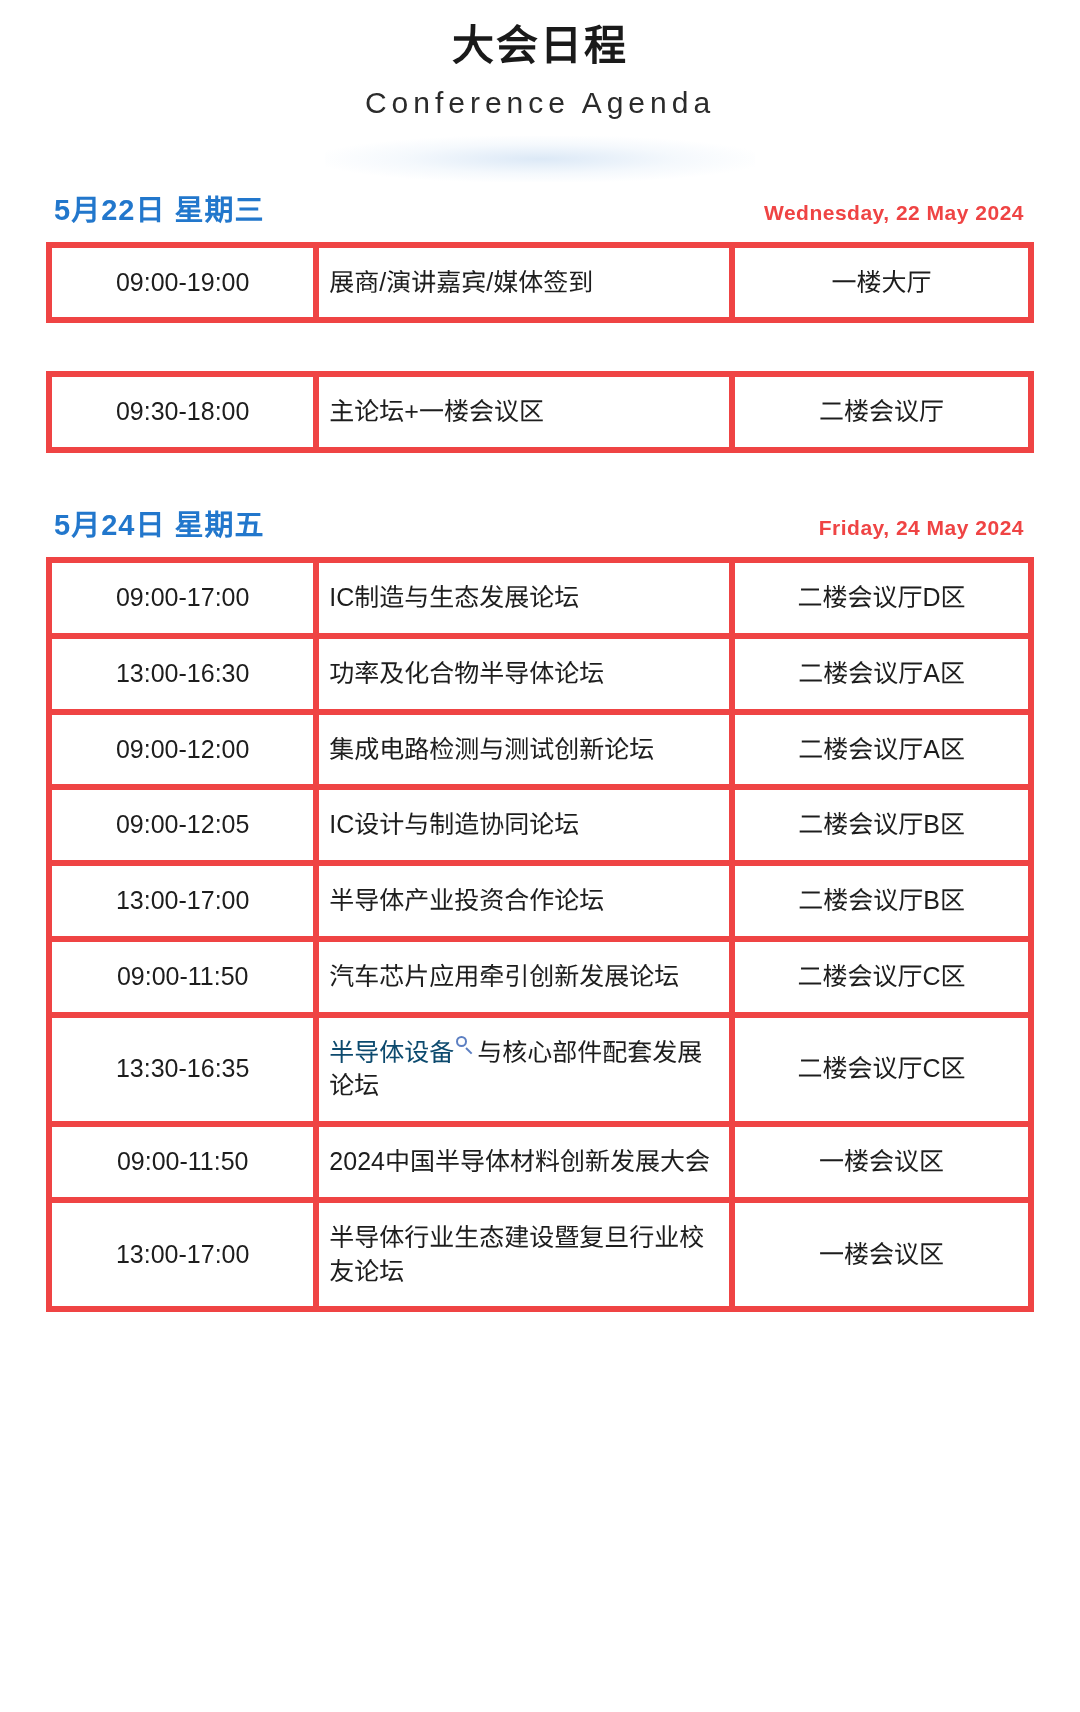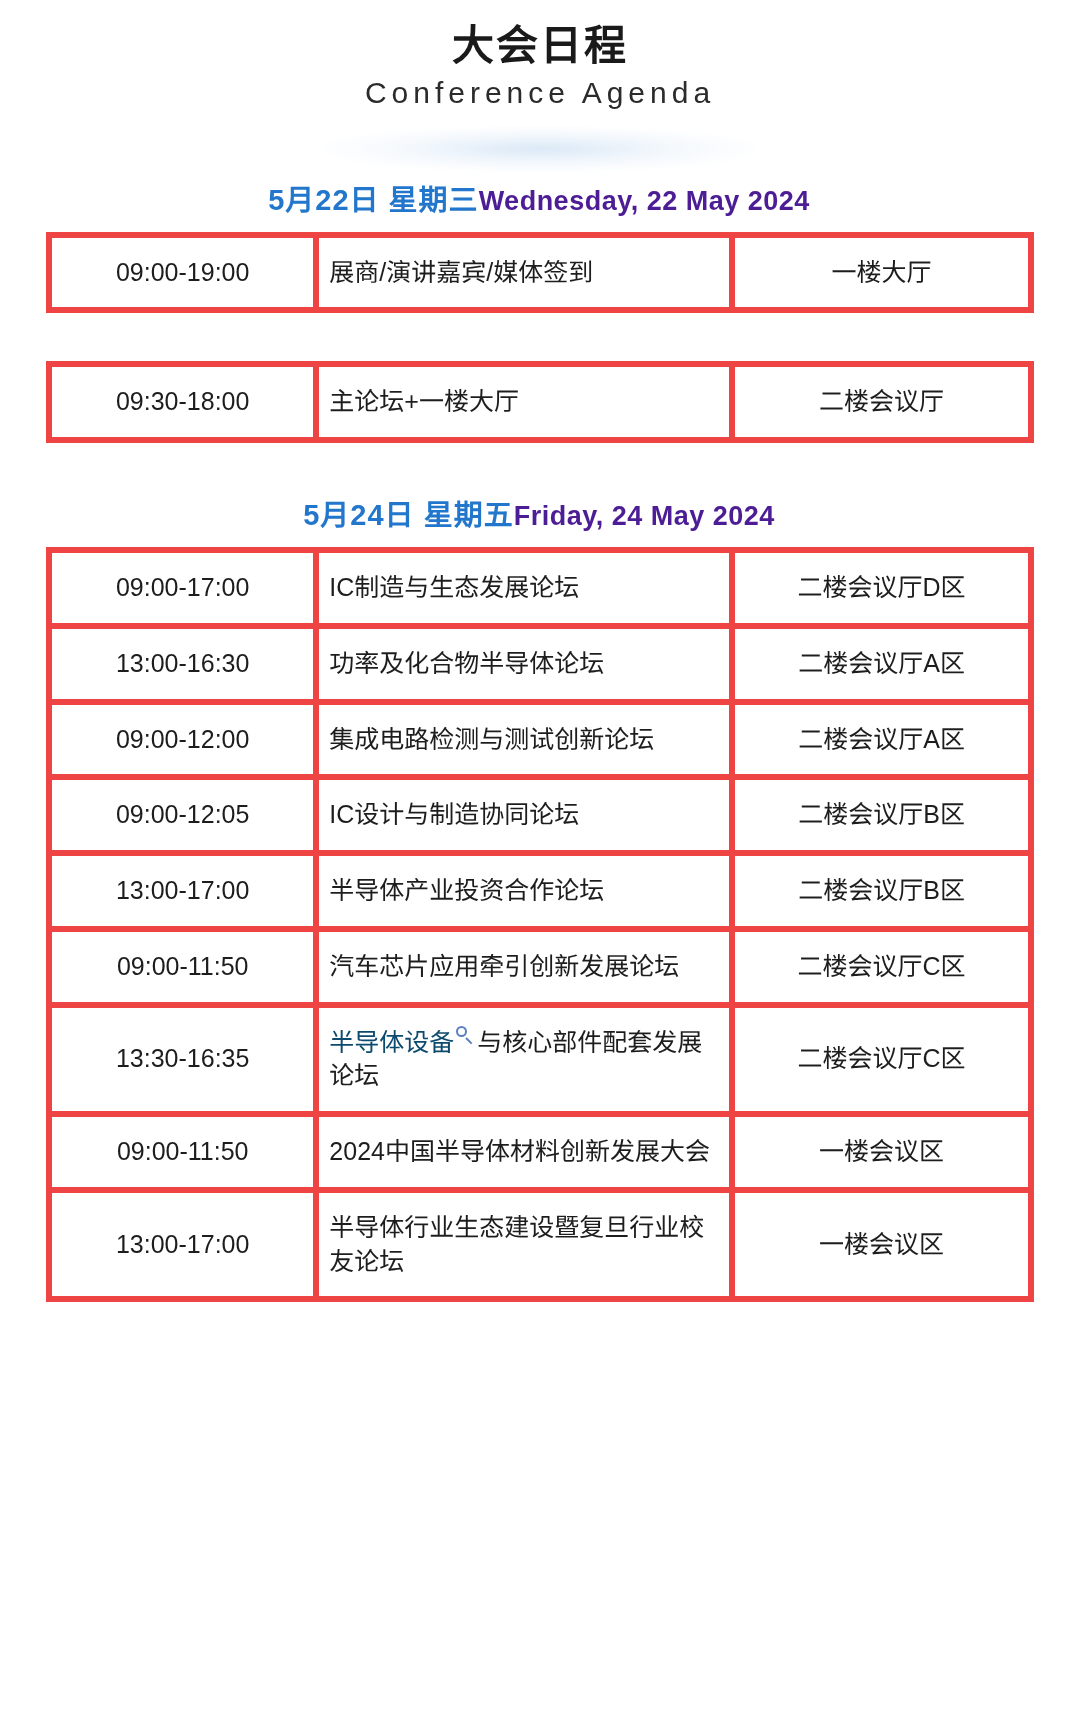--- a/index.html
+++ b/index.html
@@ -31,49 +31,50 @@
     font-size: 42px;
     font-weight: bold;
     letter-spacing: 2px;
     color: #1a1a1a;
     line-height: 1.25;
   }
   .title-en {
     font-size: 30px;
     letter-spacing: 5px;
     color: #2b2b2b;
+    margin-top: 10px;
     line-height: 1.3;
   }
   .header-glow {
     margin: 14px auto 0 auto;
     width: 430px;
     height: 46px;
     background: radial-gradient(ellipse at center, rgba(214,229,245,0.85) 0%, rgba(232,241,250,0.45) 45%, rgba(255,255,255,0) 75%);
   }
   
   .day-block {
     margin-top: 4px;
   }
   .day-head {
     display: flex;
     align-items: baseline;
-    justify-content: center;
+    justify-content: space-between;
     padding: 0 10px 0 8px;
     margin-bottom: 14px;
   }
   .day-cn {
     font-size: 29px;
     font-weight: bold;
     color: #2277cc;
     letter-spacing: 1px;
   }
   .day-en {
-    font-size: 27px;
+    font-size: 21px;
     font-weight: bold;
-    color: #4c1d95;
+    color: #ef4444;
     letter-spacing: 0.5px;
   }
   table.agenda {
     width: 100%;
     border-collapse: collapse;
     table-layout: fixed;
     background: #ffffff;
   }
   table.agenda td {
     border: 6px solid #ef4444;
@@ -159,21 +160,21 @@
     </table>
   </div>
 
   <div class="spacer-md"></div>
 
   <div class="day-block">
     <table class="agenda">
       <tbody>
         <tr>
           <td class="col-time">09:30-18:00</td>
-          <td class="col-topic">主论坛+一楼大厅</td>
+          <td class="col-topic">主论坛+一楼会议区</td>
           <td class="col-venue">二楼会议厅</td>
         </tr>
       </tbody>
     </table>
   </div>
 
   <div class="spacer-md"></div>
 
   <div class="day-block">
     <div class="day-head">

